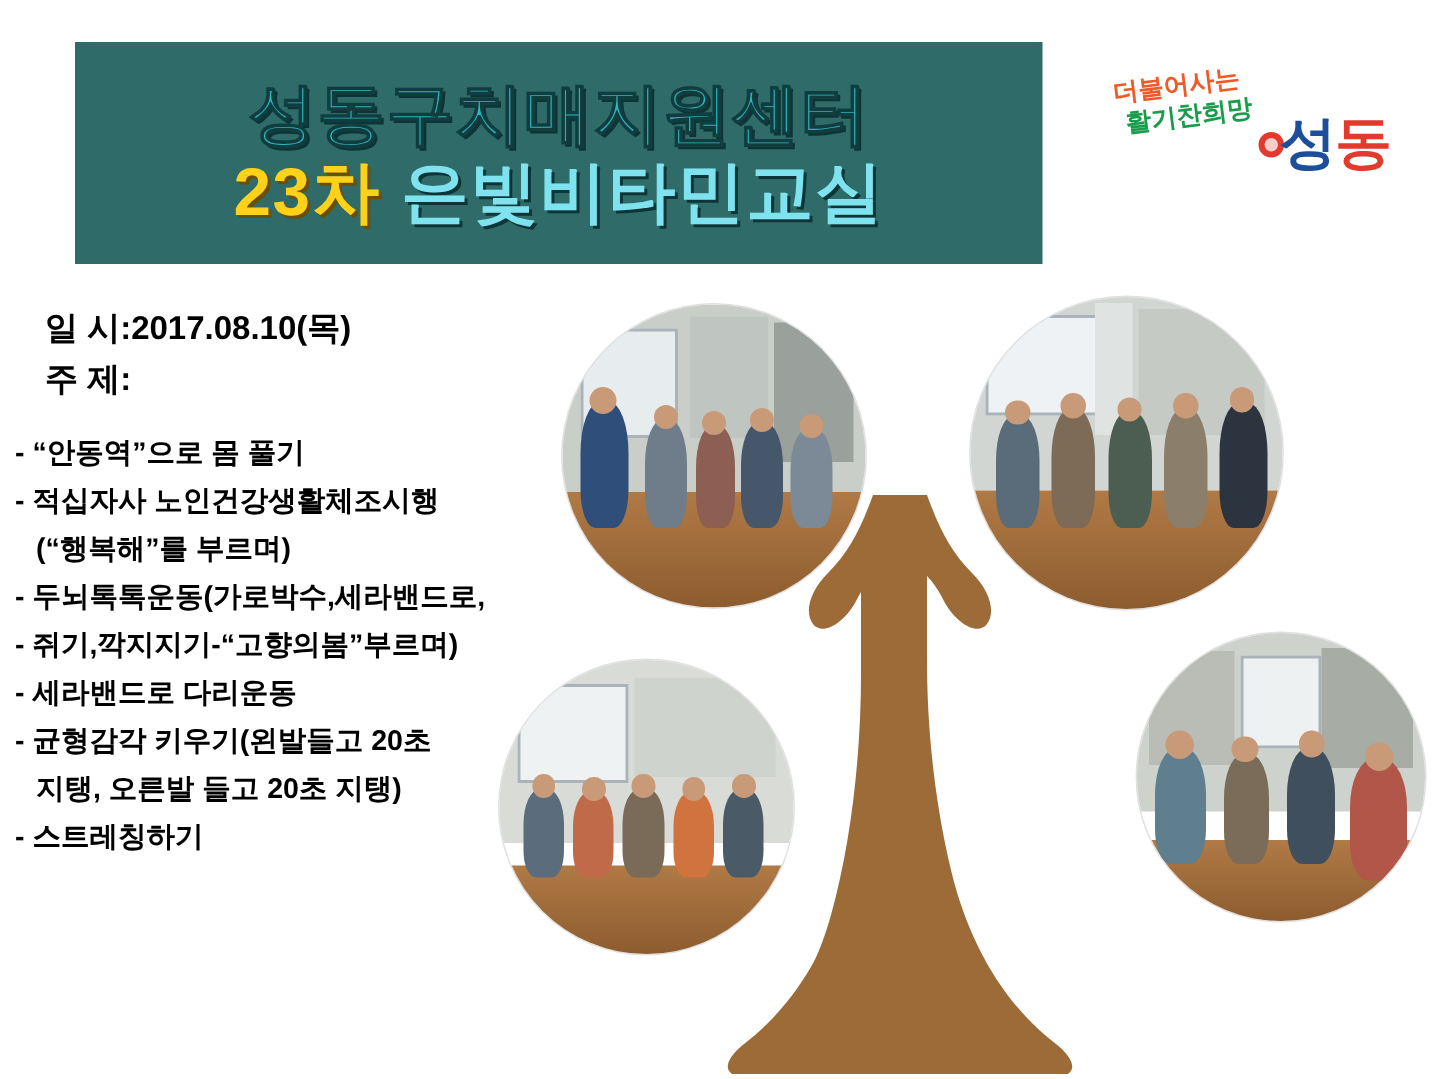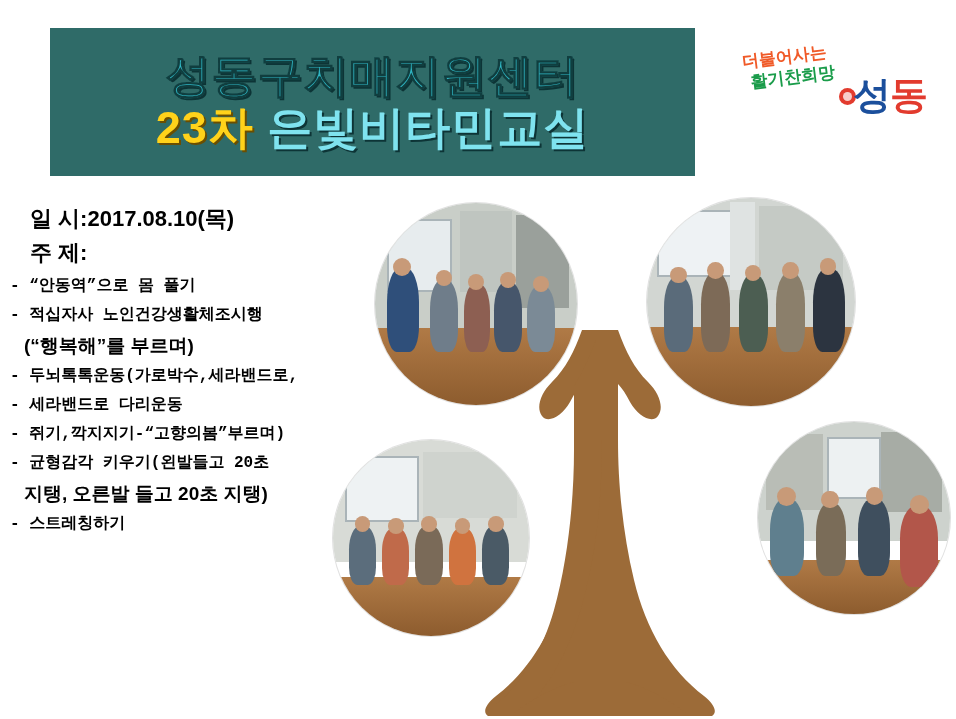--- a/index.html
+++ b/index.html
@@ -67,22 +67,22 @@
 
   
   .info{
     position:absolute;left:8px;top:208px;width:400px;
     color:#000;
     font-size:20px;font-weight:bold;
     line-height:1.0;
   }
   .info .row{margin:0 0 10px 0;white-space:nowrap;}
   .info .row.date{font-size:22px;padding-left:22px;margin-bottom:12px;}
-  .info .row.topic{font-size:22px;padding-left:22px;margin-bottom:14px;}
-  .info .row.item{font-size:16px;padding-left:2px;margin-bottom:13px;font-family:Liberation Mono, monospace;}
+  .info .row.topic{font-size:22px;padding-left:22px;margin-bottom:29px;}
+  .info .row.item{font-size:19px;padding-left:2px;margin-bottom:13px;}
   .info .row.cont{font-size:19px;padding-left:16px;margin-bottom:13px;}
 
   
   .tree{position:absolute;left:470px;top:330px;width:260px;height:389px;}
 
   
   .photo{
     position:absolute;border-radius:50%;overflow:hidden;
     box-shadow:0 0 0 1px rgba(0,0,0,.12);
   }
@@ -126,22 +126,22 @@
     </div>
   </div>
 
   <div class="info">
     <div class="row date">일 시:2017.08.10(목)</div>
     <div class="row topic">주 제:</div>
     <div class="row item">- “안동역”으로  몸 풀기</div>
     <div class="row item">- 적십자사  노인건강생활체조시행</div>
     <div class="row cont">(“행복해”를  부르며)</div>
     <div class="row item">- 두뇌톡톡운동(가로박수,세라밴드로,</div>
+    <div class="row item">- 쥐기,깍지지기-“고향의봄”부르며)</div>
     <div class="row item">- 세라밴드로  다리운동</div>
-    <div class="row item">- 쥐기,깍지지기-“고향의봄”부르며)</div>
     <div class="row item">- 균형감각  키우기(왼발들고  20초</div>
     <div class="row cont">지탱, 오른발  들고 20초  지탱)</div>
     <div class="row item">- 스트레칭하기</div>
   </div>
 
   <div class="tree">
     <svg width="260" height="389" viewBox="0 0 260 389" xmlns="http://www.w3.org/2000/svg">
       <path d="M112 0 C104 22 96 38 82 52 C70 64 66 78 72 86 C78 94 92 86 100 72
                C104 64 108 58 112 54 L112 110
                C112 150 108 200 96 250 C84 300 60 340 26 366

